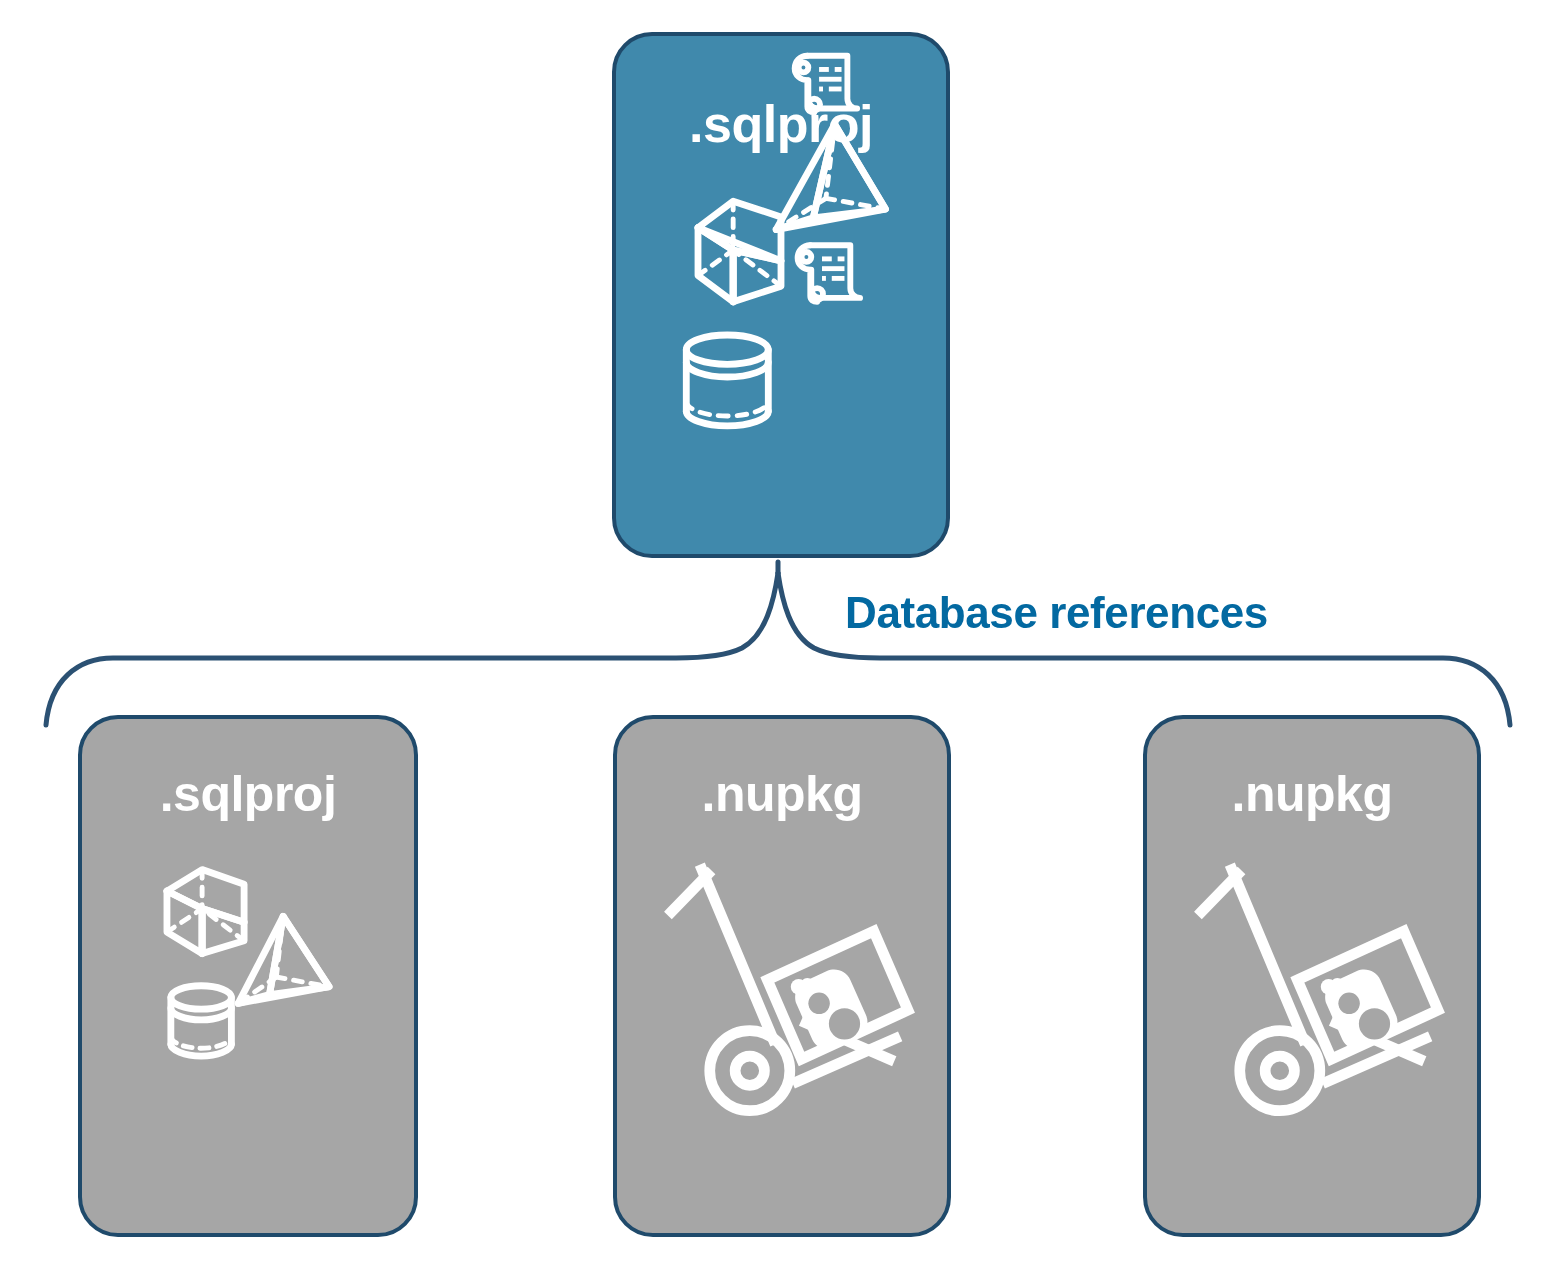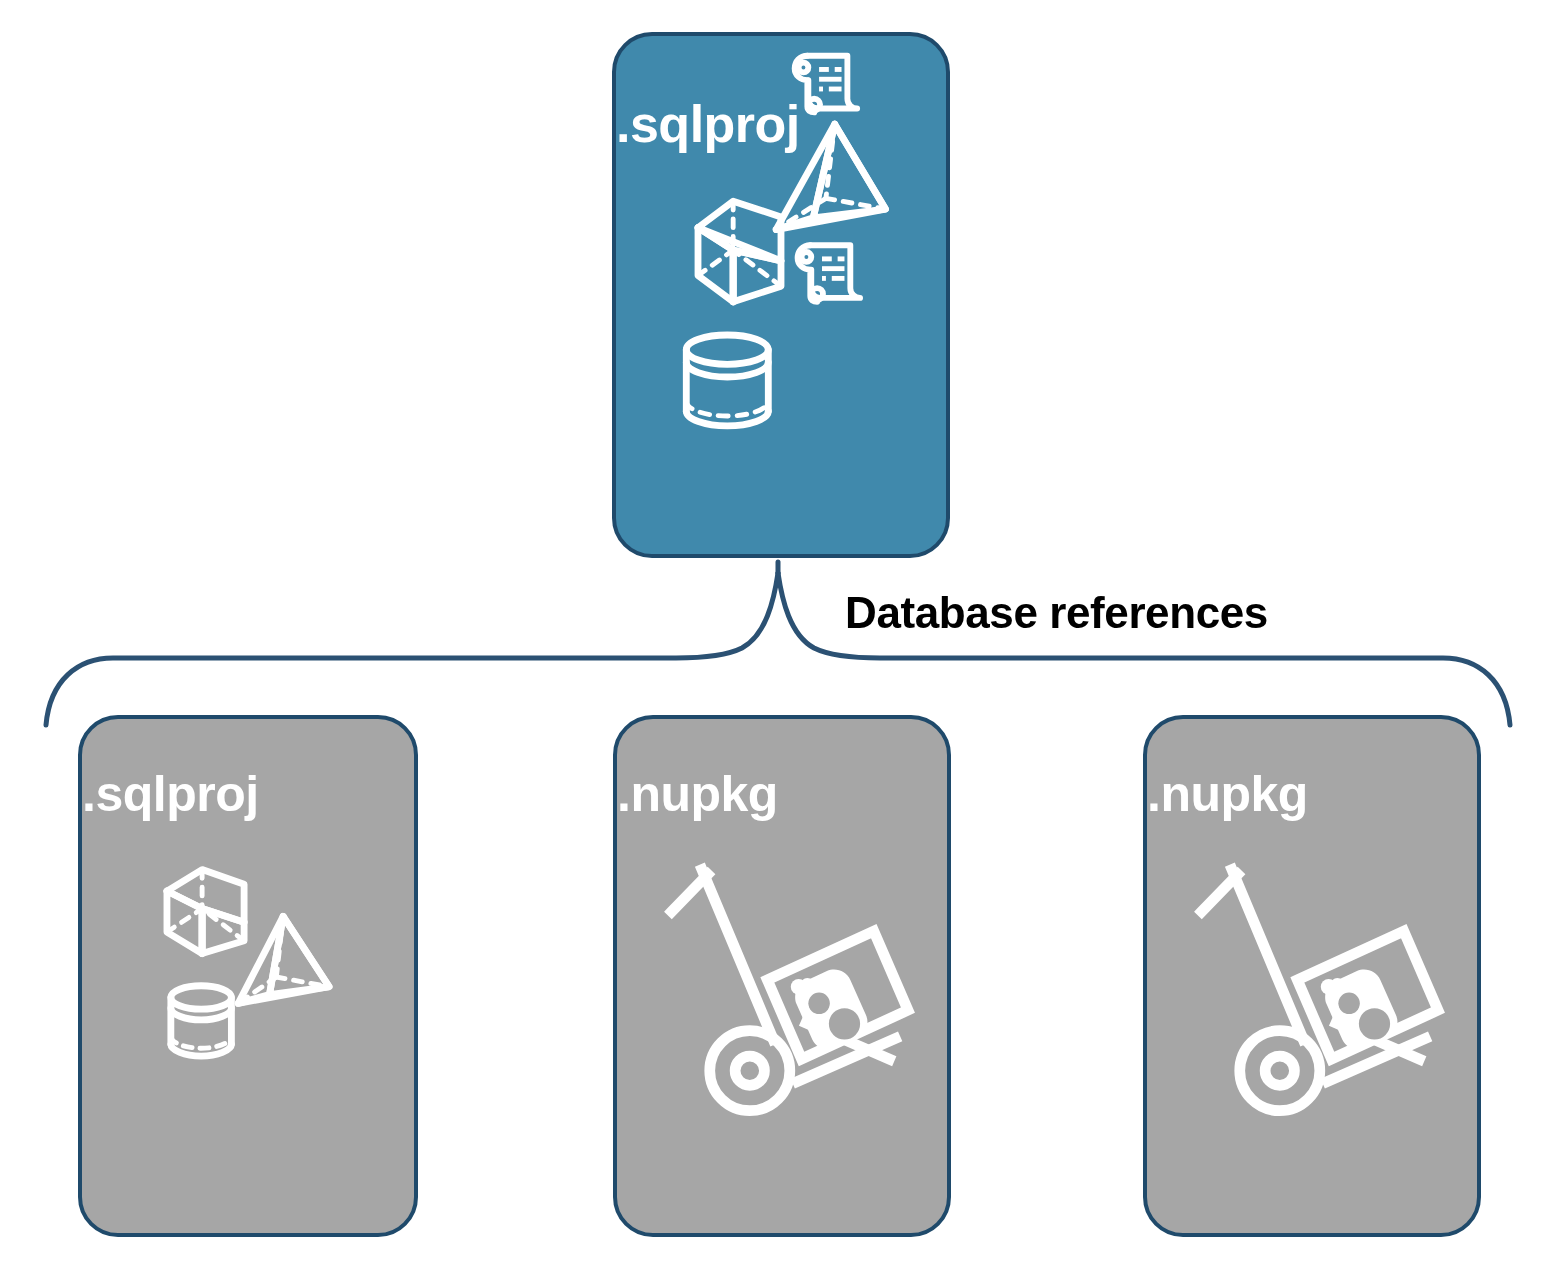--- a/index.html
+++ b/index.html
@@ -26,21 +26,21 @@
   .node.primary {
     background: #4089ac;
   }
   .node.secondary {
     background: #a6a6a6;
   }
   .node-title {
     position: absolute;
     left: 0;
     right: 0;
-    text-align: left;
+    text-align: center;
     color: #ffffff;
     font-weight: bold;
     letter-spacing: -0.5px;
     line-height: 1;
     user-select: none;
   }
   .node-art {
     position: absolute;
     left: 0;
     top: 0;
@@ -87,21 +87,21 @@
     width: 1566px;
     height: 210px;
     pointer-events: none;
   }
   #connector-label {
     position: absolute;
     left: 845px;
     top: 588px;
     font-size: 44px;
     font-weight: bold;
-    color: #000000;
+    color: #0369a1;
     letter-spacing: -0.4px;
     white-space: nowrap;
     user-select: none;
   }
 </style>
 </head>
 <body>
 
 <div id="canvas">
 

